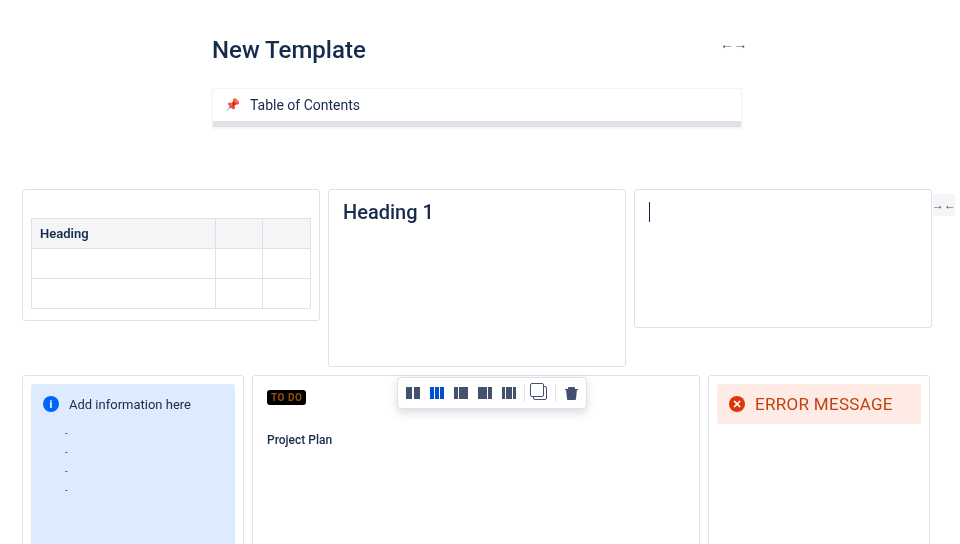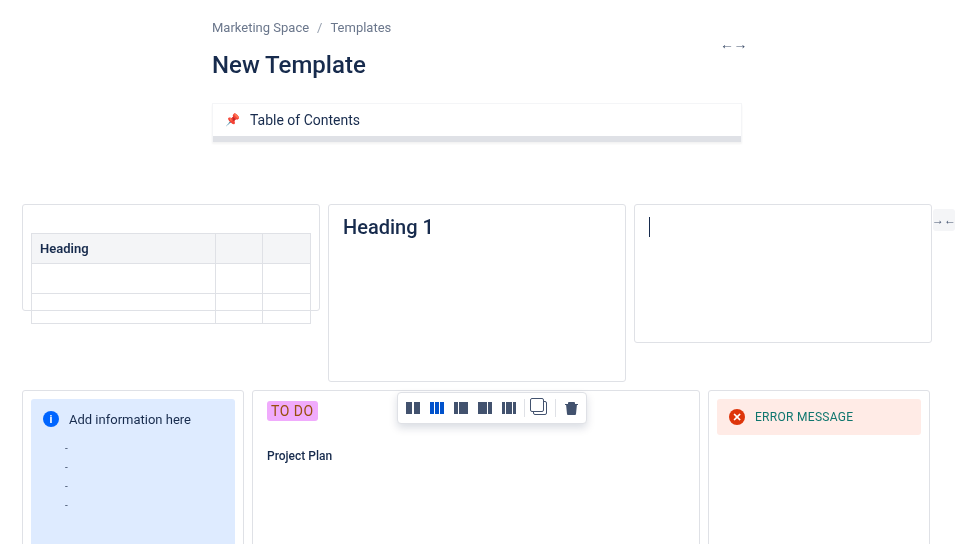--- a/index.html
+++ b/index.html
@@ -9,59 +9,54 @@
   .breadcrumb a { color: #6B778C; text-decoration: none; }
   .breadcrumb-sep { color: #97a0af; }
   .expand-icon { position: absolute; left: 720px; top: 36px; color: #42526E; font-size: 14px; letter-spacing: -2px; }
   .page-title { font-size: 24px; font-weight: 500; color: #172B4D; margin-top: 16px; }
   .toc-block { margin: 24px 0 0 212px; width: 530px; border: 1px solid #f4f5f7; border-bottom: none; box-shadow: 0 2px 2px rgba(0,0,0,0.05); }
   .toc-head { display: flex; align-items: center; gap: 10px; padding: 8px 12px; font-size: 14px; color: #172B4D; }
   .pin-icon { color: #42526E; font-size: 12px; }
   .toc-bar { height: 6px; background: #dfe1e6; width: 100%; }
   .row1 { display: flex; gap: 8px; margin: 62px 22px 0 22px; }
   .card { border: 1px solid #dfe1e6; border-radius: 3px; background: #fff; }
-  .card-a { width: 298px; height: 107px; padding: 8px; }
+  .card-a { width: 298px; height: 132px; padding: 8px; }
   .card-b { width: 298px; height: 178px; padding: 10px 14px; }
   .card-c { width: 298px; height: 139px; padding: 10px 14px; position: relative; }
   .tbl { width: 100%; border-collapse: collapse; border: 1px solid #dfe1e6; margin-top: 20px; }
   .tbl th, .tbl td { border: 1px solid #dfe1e6; height: 30px; padding: 4px 8px; font-size: 13px; text-align: left; }
   .tbl th { background: #f4f5f7; font-weight: 600; }
   .h1 { font-size: 20px; font-weight: 500; color: #172B4D; }
   .cursor-bar { width: 1px; height: 20px; background: #172B4D; margin-top: 2px; }
   .collapse-btn { position: absolute; right: -24px; top: 4px; width: 22px; height: 22px; background: #f4f5f7; border-radius: 3px; display: flex; align-items: center; justify-content: center; font-size: 12px; color: #42526E; }
   .row2 { display: flex; gap: 8px; margin: 8px 22px 0 22px; position: relative; }
   .card-d { width: 222px; height: 184px; padding: 8px; }
   .card-e { width: 448px; height: 184px; padding: 10px 14px; }
   .card-f { width: 222px; height: 184px; padding: 8px; }
   .info-panel { background: #deebff; border-radius: 3px; padding: 12px; height: 100%; }
   .info-head { display: flex; align-items: center; gap: 10px; font-size: 13px; color: #172B4D; margin-bottom: 12px; }
   .info-icon { width: 16px; height: 16px; border-radius: 50%; background: #0065ff; color: #fff; display: inline-flex; align-items: center; justify-content: center; font-size: 11px; font-weight: bold; }
   .info-empty { font-size: 10px; color: #42526E; padding: 4px 0 4px 22px; }
-  .lozenge { display: inline-block; font-size: 14px; font-weight: 400; letter-spacing: 0.5px; color: #974f0c; background: #f0abfc; padding: 2px 4px; border-radius: 3px; }
+  .lozenge { display: inline-block; font-size: 10px; font-weight: 700; letter-spacing: 0.5px; color: #974f0c; background: #000000; padding: 2px 4px; border-radius: 3px; }
   .plan-title { font-size: 12px; font-weight: 500; color: #172B4D; margin-top: 28px; }
   .error-panel { background: #ffebe6; border-radius: 3px; padding: 10px 12px; display: flex; align-items: center; gap: 10px; }
   .error-icon { width: 16px; height: 16px; border-radius: 50%; background: #de350b; color: #fff; display: inline-flex; align-items: center; justify-content: center; font-size: 11px; font-weight: bold; }
-  .error-text { font-size: 12px; font-weight: 400; color: #0f766e; letter-spacing: 0.3px; }
+  .error-text { font-size: 17px; font-weight: 400; color: #c2410c; letter-spacing: 0.3px; }
   .toolbar { position: absolute; left: 375px; top: 2px; display: flex; align-items: center; background: #fff; border: 1px solid #dfe1e6; border-radius: 4px; box-shadow: 0 4px 8px rgba(9,30,66,0.15); padding: 4px; gap: 2px; }
   .tb-btn { width: 22px; height: 22px; display: flex; align-items: center; justify-content: center; border-radius: 3px; cursor: pointer; }
   .tb-btn.active svg rect { fill: #0052cc; }
   .tb-sep { width: 1px; height: 18px; background: #dfe1e6; margin: 0 2px; }
   .copy-icon { width: 14px; height: 14px; border: 1.5px solid #42526E; border-radius: 2px; position: relative; }
   .copy-icon::after { content: ""; position: absolute; top: -4px; left: -4px; width: 12px; height: 12px; border: 1.5px solid #42526E; border-radius: 2px; background: #fff; }
   .trash-icon { color: #42526E; font-size: 13px; }
 </style>
 </head>
 <body>
 
 <div class="header">
-  <div class="breadcrumb">
-    <a href="#">Marketing Space</a>
-    <span class="breadcrumb-sep">/</span>
-    <a href="#">Templates</a>
-  </div>
   <h1 class="page-title">New Template</h1>
 </div>
 <div class="expand-icon">← →</div>
 
 <div class="toc-block">
   <div class="toc-head">
     <span class="pin-icon">📌</span>
     <span>Table of Contents</span>
   </div>
   <div class="toc-bar"></div>

